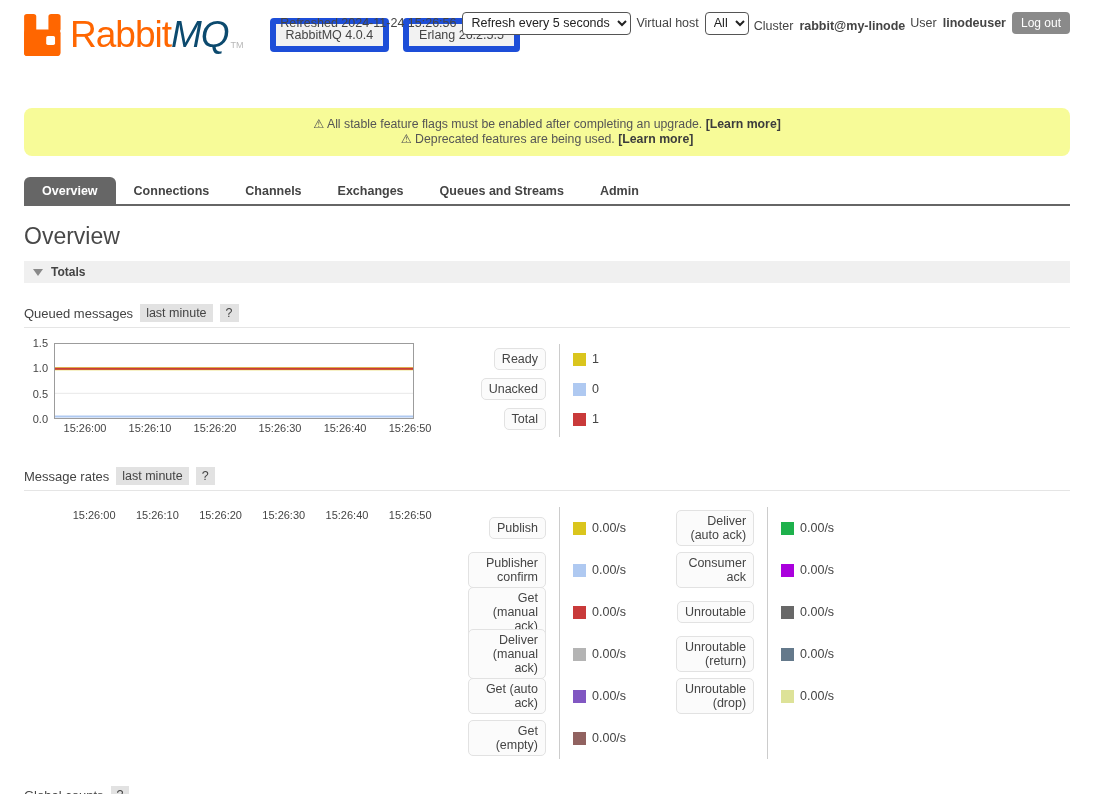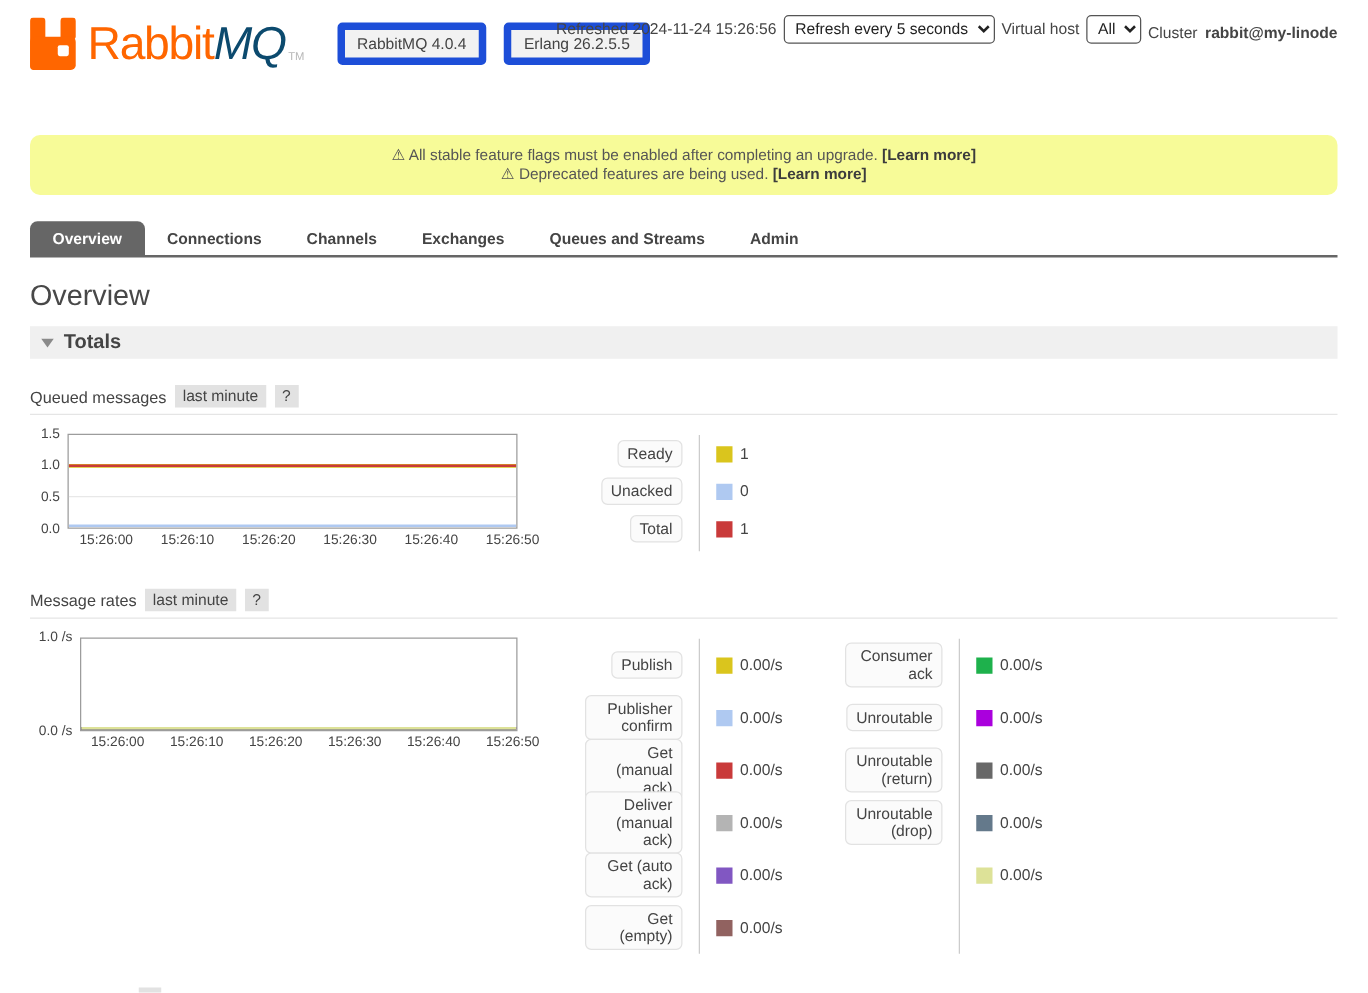--- a/index.html
+++ b/index.html
@@ -32,21 +32,21 @@
 
   
   #tab-bar { display:flex; margin:21px 24px 0; border-bottom:2px solid #666; }
   .tab { padding:7px 18px 6px; font-weight:bold; font-size:12.5px; color:#444; cursor:pointer; }
   .tab.active { background:#666; color:#fff; border-radius:6px 6px 0 0; }
 
   
   #main { padding:0 24px; }
   h1 { font-size:23px; font-weight:normal; color:#484848; margin:17px 0 11px; }
   .totals-bar { background:#f0f0f0; padding:4px 9px; display:flex; align-items:center;
-    gap:8px; font-weight:bold; font-size:16px; color:#444; cursor:pointer; }
+    gap:8px; font-weight:bold; font-size:12px; color:#444; cursor:pointer; }
   .tri { width:0; height:0; border-left:5px solid transparent; border-right:5px solid transparent;
     border-top:7px solid #8a8a8a; }
   .section-h { display:flex; align-items:center; gap:7px; font-size:13px; color:#444;
     padding-bottom:5px; border-bottom:1px solid #e5e5e5; }
   .mini-badge { background:#e2e2e2; padding:2px 6px; font-size:12.5px; color:#444; cursor:pointer; }
   #queued-heading { margin-top:21px; }
   #rates-heading { margin-top:30px; }
   #global-heading { margin-top:27px; }
 
   
@@ -101,20 +101,25 @@
     <div class="hr-row">
       <span>Virtual host</span>
       <select>
         <option>All</option>
       </select>
     </div>
     <div class="hr-row" style="height:16px;">
       <span>Cluster</span>
       <b>rabbit@my-linode</b>
     </div>
+    <div class="hr-row">
+      <span>User</span>
+      <b>linodeuser</b>
+      <button class="logout-btn">Log out</button>
+    </div>
   </div>
 </div>
 
 <div id="banner">
   <div>
     <span>⚠ All stable feature flags must be enabled after completing an upgrade.</span>
     <b>[Learn more]</b>
   </div>
   <div>
     <span>⚠ Deprecated features are being used.</span>
@@ -205,41 +210,20 @@
   </div>
 
   <div class="section-h" id="rates-heading">
     <span>Message rates</span>
     <span class="mini-badge">last minute</span>
     <span class="mini-badge">?</span>
   </div>
 
   <div class="chart-block">
     <div class="chart-wrap">
-      <div class="chart-main">
-        <div class="y-labels" style="width: 40px; height: 75px;">
-            <span style="top: -6px;">1.0 /s</span>
-            <span style="top: 69px;">0.0 /s</span>
-          </div>
-        <div class="plot" style="width: 350px; height: 75px;">
-            <svg width="348" height="73">
-              <line x1="0" x2="348" y1="71.5" y2="71.5" stroke="#dac51d" stroke-width="2"></line>
-              <line x1="0" x2="348" y1="71.5" y2="71.5" stroke="#afc9f1" stroke-width="2"></line>
-              <line x1="0" x2="348" y1="71.5" y2="71.5" stroke="#c93a3a" stroke-width="2"></line>
-              <line x1="0" x2="348" y1="71.5" y2="71.5" stroke="#b4b4b4" stroke-width="2"></line>
-              <line x1="0" x2="348" y1="71.5" y2="71.5" stroke="#8157c2" stroke-width="2"></line>
-              <line x1="0" x2="348" y1="71.5" y2="71.5" stroke="#916260" stroke-width="2"></line>
-              <line x1="0" x2="348" y1="71.5" y2="71.5" stroke="#1eb14c" stroke-width="2"></line>
-              <line x1="0" x2="348" y1="71.5" y2="71.5" stroke="#aa00dd" stroke-width="2"></line>
-              <line x1="0" x2="348" y1="71.5" y2="71.5" stroke="#686868" stroke-width="2"></line>
-              <line x1="0" x2="348" y1="71.5" y2="71.5" stroke="#64798b" stroke-width="2"></line>
-              <line x1="0" x2="348" y1="71.5" y2="71.5" stroke="#dde298" stroke-width="2"></line>
-            </svg>
-          </div>
-      </div>
       <div class="x-labels" style="width: 350px; margin-left: 40px;">
           <span style="left: 8.61%;">15:26:00</span>
           <span style="left: 26.67%;">15:26:10</span>
           <span style="left: 44.73%;">15:26:20</span>
           <span style="left: 62.79%;">15:26:30</span>
           <span style="left: 80.85%;">15:26:40</span>
           <span style="left: 98.91%;">15:26:50</span>
         </div>
     </div>
     <div class="legend">
@@ -287,20 +271,23 @@
             </div>
             <div class="vrow" style="height: 42px;">
               <span class="swatch" style="background: rgb(145, 98, 96);"></span>
               <span class="vtext">0.00/s</span>
             </div>
           </div>
       </div>
       <div class="legend-col">
         <div class="legend-labels">
             <div class="lrow" style="height: 42px;">
+              <div class="lbox">Deliver (auto ack)</div>
+            </div>
+            <div class="lrow" style="height: 42px;">
               <div class="lbox">Consumer ack</div>
             </div>
             <div class="lrow" style="height: 42px;">
               <div class="lbox">Unroutable</div>
             </div>
             <div class="lrow" style="height: 42px;">
               <div class="lbox">Unroutable (return)</div>
             </div>
             <div class="lrow" style="height: 42px;">
               <div class="lbox">Unroutable (drop)</div>

